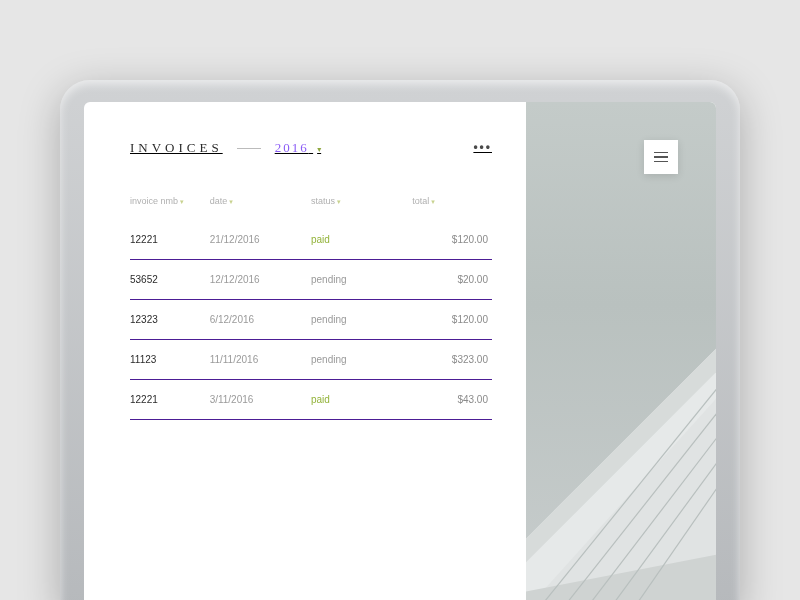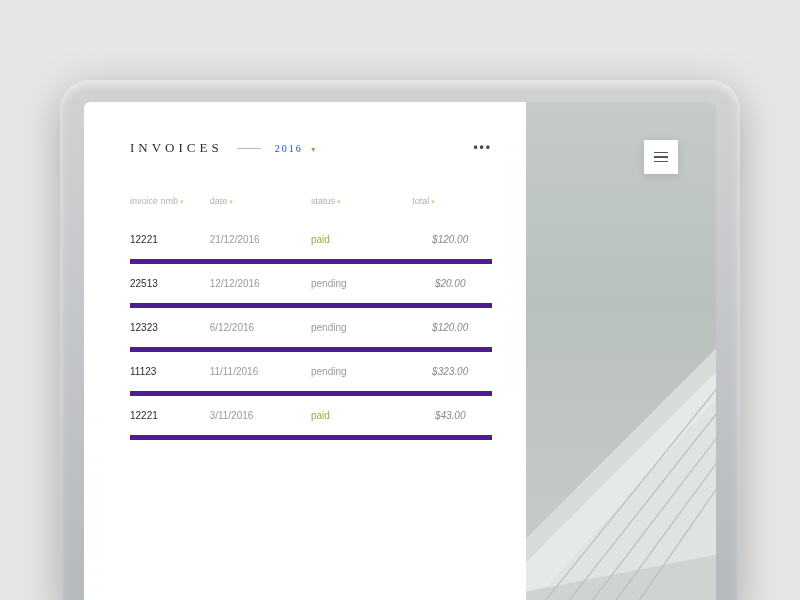--- a/index.html
+++ b/index.html
@@ -39,20 +39,21 @@
   .content {
     flex: 1;
     padding: 36px 34px 0 46px;
     position: relative;
   }
   .header-row {
     display: flex;
     align-items: center;
     justify-content: space-between;
     margin-bottom: 40px;
+    text-decoration: underline;
   }
   .title-group {
     display: flex;
     align-items: baseline;
     gap: 14px;
   }
   .page-title {
     font-family: Georgia, "Times New Roman", serif;
     letter-spacing: 4px;
     font-size: 13px;
@@ -61,23 +62,23 @@
   .dash {
     width: 24px;
     height: 1px;
     background: #bbb;
     display: inline-block;
     position: relative;
     top: -3px;
   }
   .year {
     font-family: Georgia, serif;
-    font-size: 10px;
+    font-size: 13px;
     letter-spacing: 2px;
-    color: #1d4ed8;
+    color: #8b5cf6;
   }
   .year-caret {
     color: #8fa840;
     font-size: 8px;
     margin-left: 4px;
   }
   .more-icon {
     letter-spacing: 2px;
     color: #4a4a4a;
     font-size: 12px;
@@ -96,31 +97,31 @@
     padding-bottom: 14px;
     font-size: 9px;
   }
   thead th .sort {
     color: #c8d28f;
     font-size: 7px;
     margin-left: 2px;
   }
   tbody td {
     padding: 14px 4px 14px 0;
-    border-bottom: 5px solid #4c1d95;
+    border-bottom: 1px solid #4c1d95;
     color: #9a9a9a;
     font-size: 10px;
   }
   tbody td.nmb {
     color: #2a2a2a;
     font-weight: 500;
   }
   tbody td.paid { color: #93b33a; }
   tbody td.not-paid { color: #c14b4b; }
-  tbody td.total { text-align: center; color: #8a8a8a; font-style: italic; }
+  tbody td.total { text-align: right; color: #8a8a8a; }
   col.c1 { width: 22%; }
   col.c2 { width: 28%; }
   col.c3 { width: 28%; }
   col.c4 { width: 22%; }
 
   .side-image {
     width: 190px;
     height: 100%;
     background: linear-gradient(180deg,#c4cbc9 0%,#b9c1bf 40%,#c8cdcd 100%);
     position: relative;
@@ -191,21 +192,21 @@
             </tr>
           </thead>
           <tbody id="rows">
               <tr>
                 <td class="nmb">12221</td>
                 <td>21/12/2016</td>
                 <td class="paid">paid</td>
                 <td class="total">$120.00</td>
               </tr>
               <tr>
-                <td class="nmb">22513</td>
+                <td class="nmb">53652</td>
                 <td>12/12/2016</td>
                 <td class="">pending</td>
                 <td class="total">$20.00</td>
               </tr>
               <tr>
                 <td class="nmb">12323</td>
                 <td>6/12/2016</td>
                 <td class="">pending</td>
                 <td class="total">$120.00</td>
               </tr>

